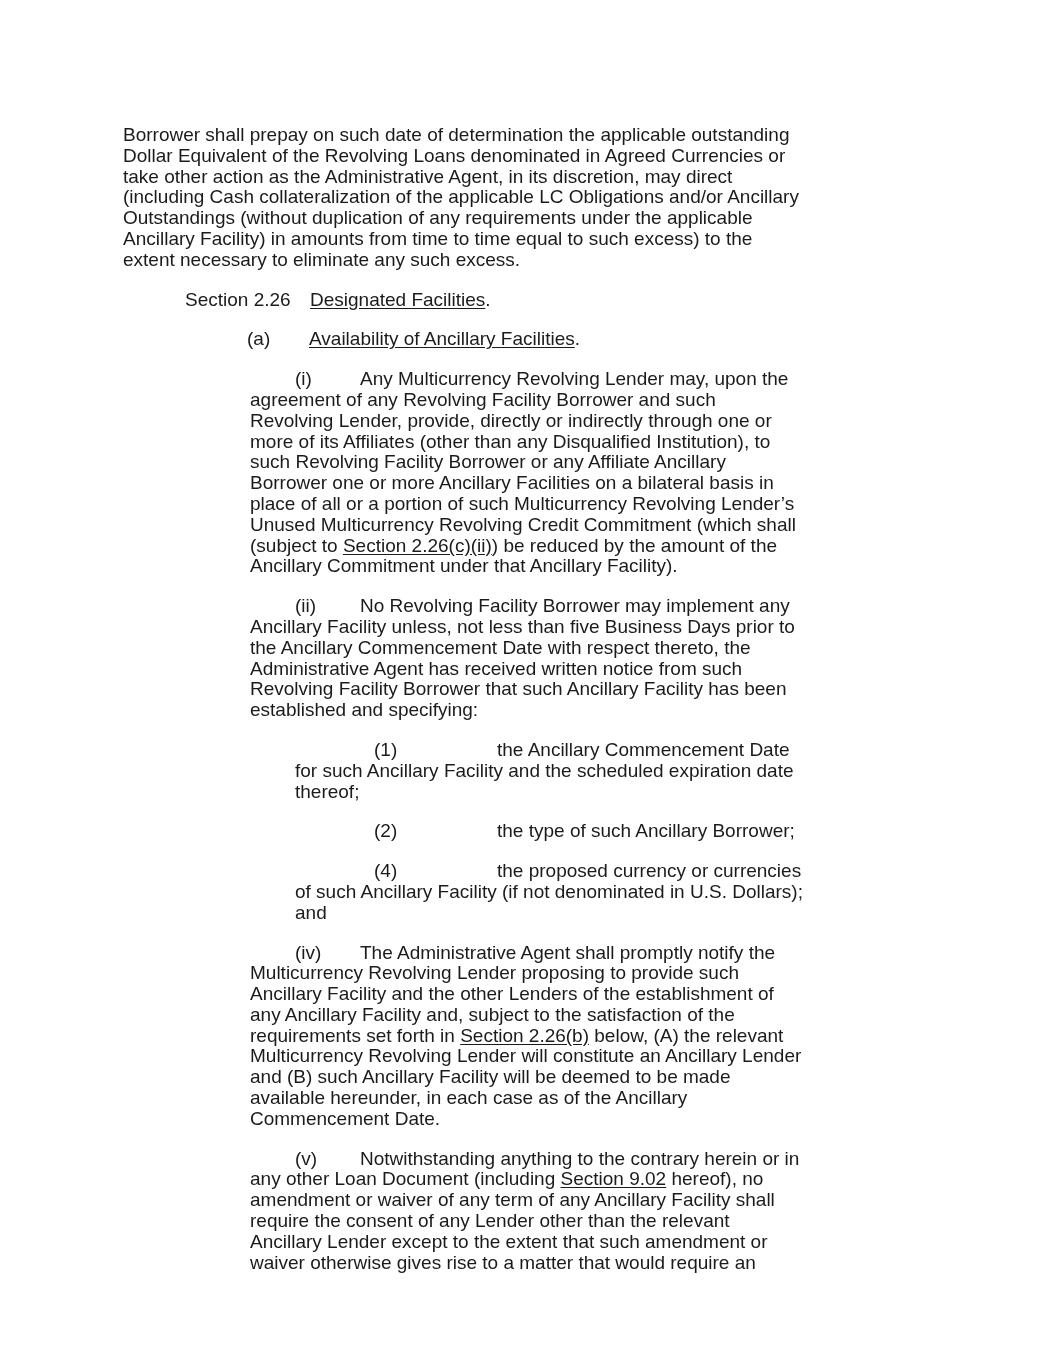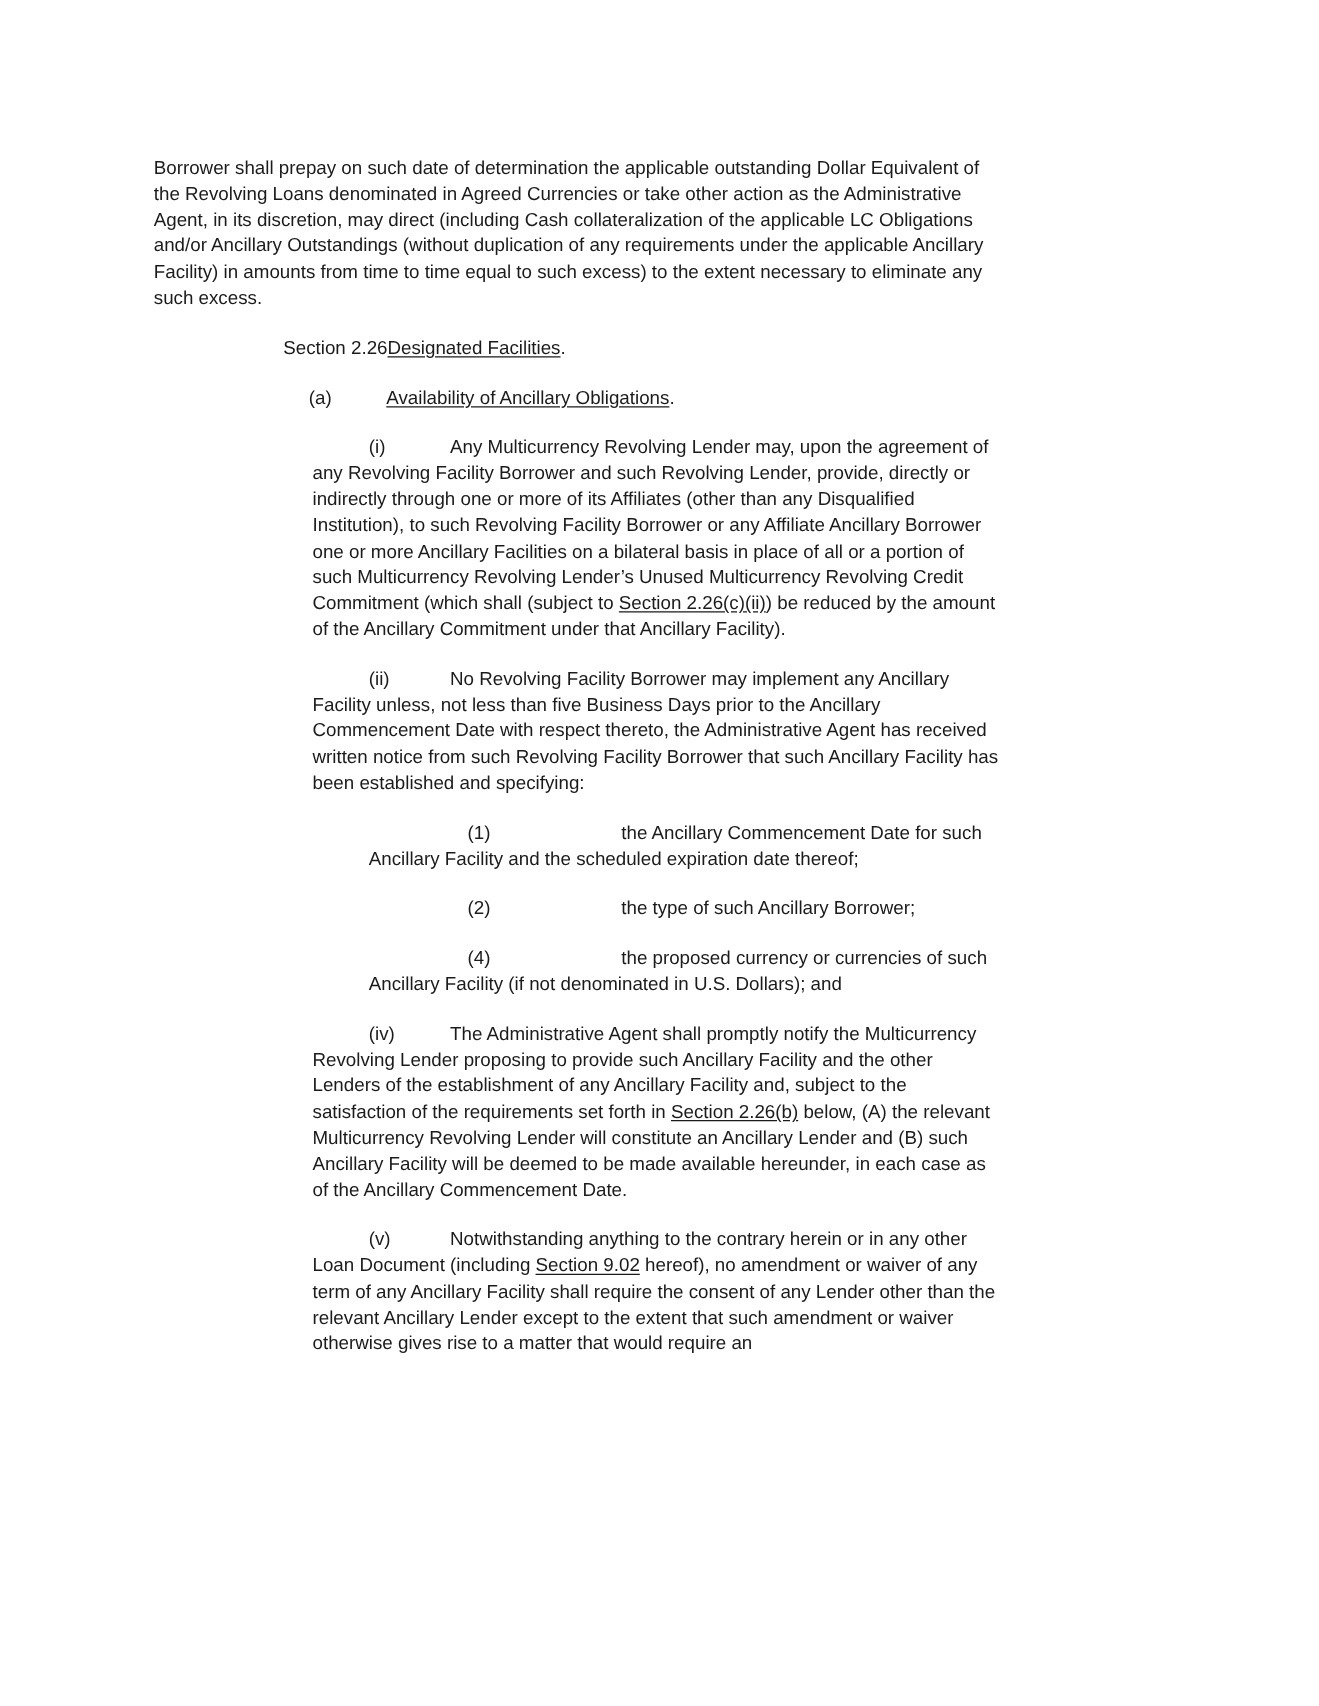--- a/index.html
+++ b/index.html
@@ -4,49 +4,49 @@
 <style>
   html, body { margin: 0; padding: 0; background: #ffffff; }
   .page {
     position: relative;
     width: 928px;
     height: 1365px;
     background: #ffffff;
     box-sizing: border-box;
     padding: 125px 124px 0 123px;
     font-family: "Liberation Sans", sans-serif;
-    font-size: 15px;
+    font-size: 19px;
     line-height: 20.8px;
     color: #1b1b1b;
     overflow: hidden;
   }
   .para { margin: 0 0 19px 0; text-align: left; }
   
   .ind-section { text-indent: 62px; }
   .ind-sub     { text-indent: 124px; }
   .clause      { padding-left: 127px; text-indent: 45px; }
   .item        { padding-left: 172px; text-indent: 79px; }
   
   .lbl { display: inline-block; text-indent: 0; }
-  .lbl-section { width: 125px; text-align: right; }
+  .lbl-section { width: 125px; }
   .lbl-sub     { width: 62px; }
   .lbl-clause  { width: 65px; }
   .lbl-item    { width: 123px; }
   .u { text-decoration: underline; text-underline-offset: 2px; }
 </style>
 </head>
 <body>
 
 <div class="page">
 
   <p class="para"><span>Borrower shall prepay on such date of determination the applicable outstanding Dollar Equivalent of the Revolving Loans denominated in Agreed Currencies or take other action as the Administrative Agent, in its discretion, may direct (including Cash collateralization of the applicable LC Obligations and/or Ancillary Outstandings (without duplication of any requirements under the applicable Ancillary Facility) in amounts from time to time equal to such excess) to the extent necessary to eliminate any such excess.</span></p>
 
   <p class="para ind-section"><span class="lbl lbl-section">Section 2.26</span><span class="u">Designated Facilities</span><span>.</span></p>
 
-  <p class="para ind-sub"><span class="lbl lbl-sub">(a)</span><span class="u">Availability of Ancillary Obligations</span><span>.</span></p>
+  <p class="para ind-sub"><span class="lbl lbl-sub">(a)</span><span class="u">Availability of Ancillary Facilities</span><span>.</span></p>
 
   <p class="para clause"><span class="lbl lbl-clause">(i)</span><span>Any Multicurrency Revolving Lender may, upon the agreement of any Revolving Facility Borrower and such Revolving Lender, provide, directly or indirectly through one or more of its Affiliates (other than any Disqualified Institution), to such Revolving Facility Borrower or any Affiliate Ancillary Borrower one or more Ancillary Facilities on a bilateral basis in place of all or a portion of such Multicurrency Revolving Lender’s Unused Multicurrency Revolving Credit Commitment (which shall (subject to </span><span class="u">Section 2.26(c)(ii)</span><span>) be reduced by the amount of the Ancillary Commitment under that Ancillary Facility).</span></p>
 
   <p class="para clause"><span class="lbl lbl-clause">(ii)</span><span>No Revolving Facility Borrower may implement any Ancillary Facility unless, not less than five Business Days prior to the Ancillary Commencement Date with respect thereto, the Administrative Agent has received written notice from such Revolving Facility Borrower that such Ancillary Facility has been established and specifying:</span></p>
 
   <p class="para item"><span class="lbl lbl-item">(1)</span><span>the Ancillary Commencement Date for such Ancillary Facility and the scheduled expiration date thereof;</span></p>
 
   <p class="para item"><span class="lbl lbl-item">(2)</span><span>the type of such Ancillary Borrower;</span></p>
 
 

